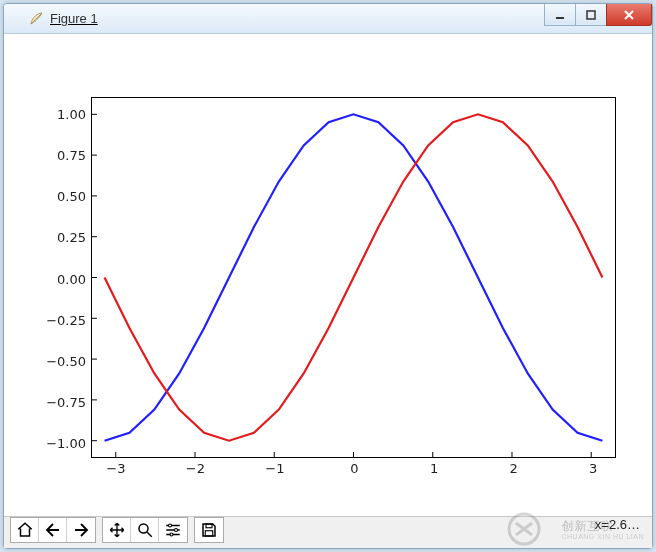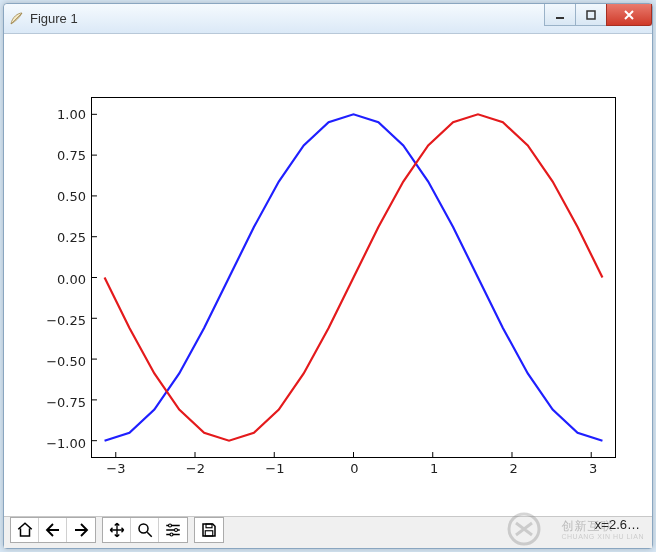--- a/index.html
+++ b/index.html
@@ -22,24 +22,25 @@
     box-shadow: 0 0 6px rgba(0,0,0,0.2);
     display: flex;
     flex-direction: column;
   }
   .titlebar {
     height: 30px;
     background: linear-gradient(#f5fafe, #dbe9f7);
     border-bottom: 1px solid #b8c8d8;
     display: flex;
     align-items: center;
-    padding-left: 4px;
+    padding-left: 24px;
     position: relative;
     border-top-left-radius: 4px;
     border-top-right-radius: 4px;
+    text-decoration: underline;
   }
   .feather-icon {
     width: 16px; height: 16px;
     margin-right: 6px;
     display: inline-block;
   }
   .title-text {
     font-size: 13px;
     color: #333;
   }

